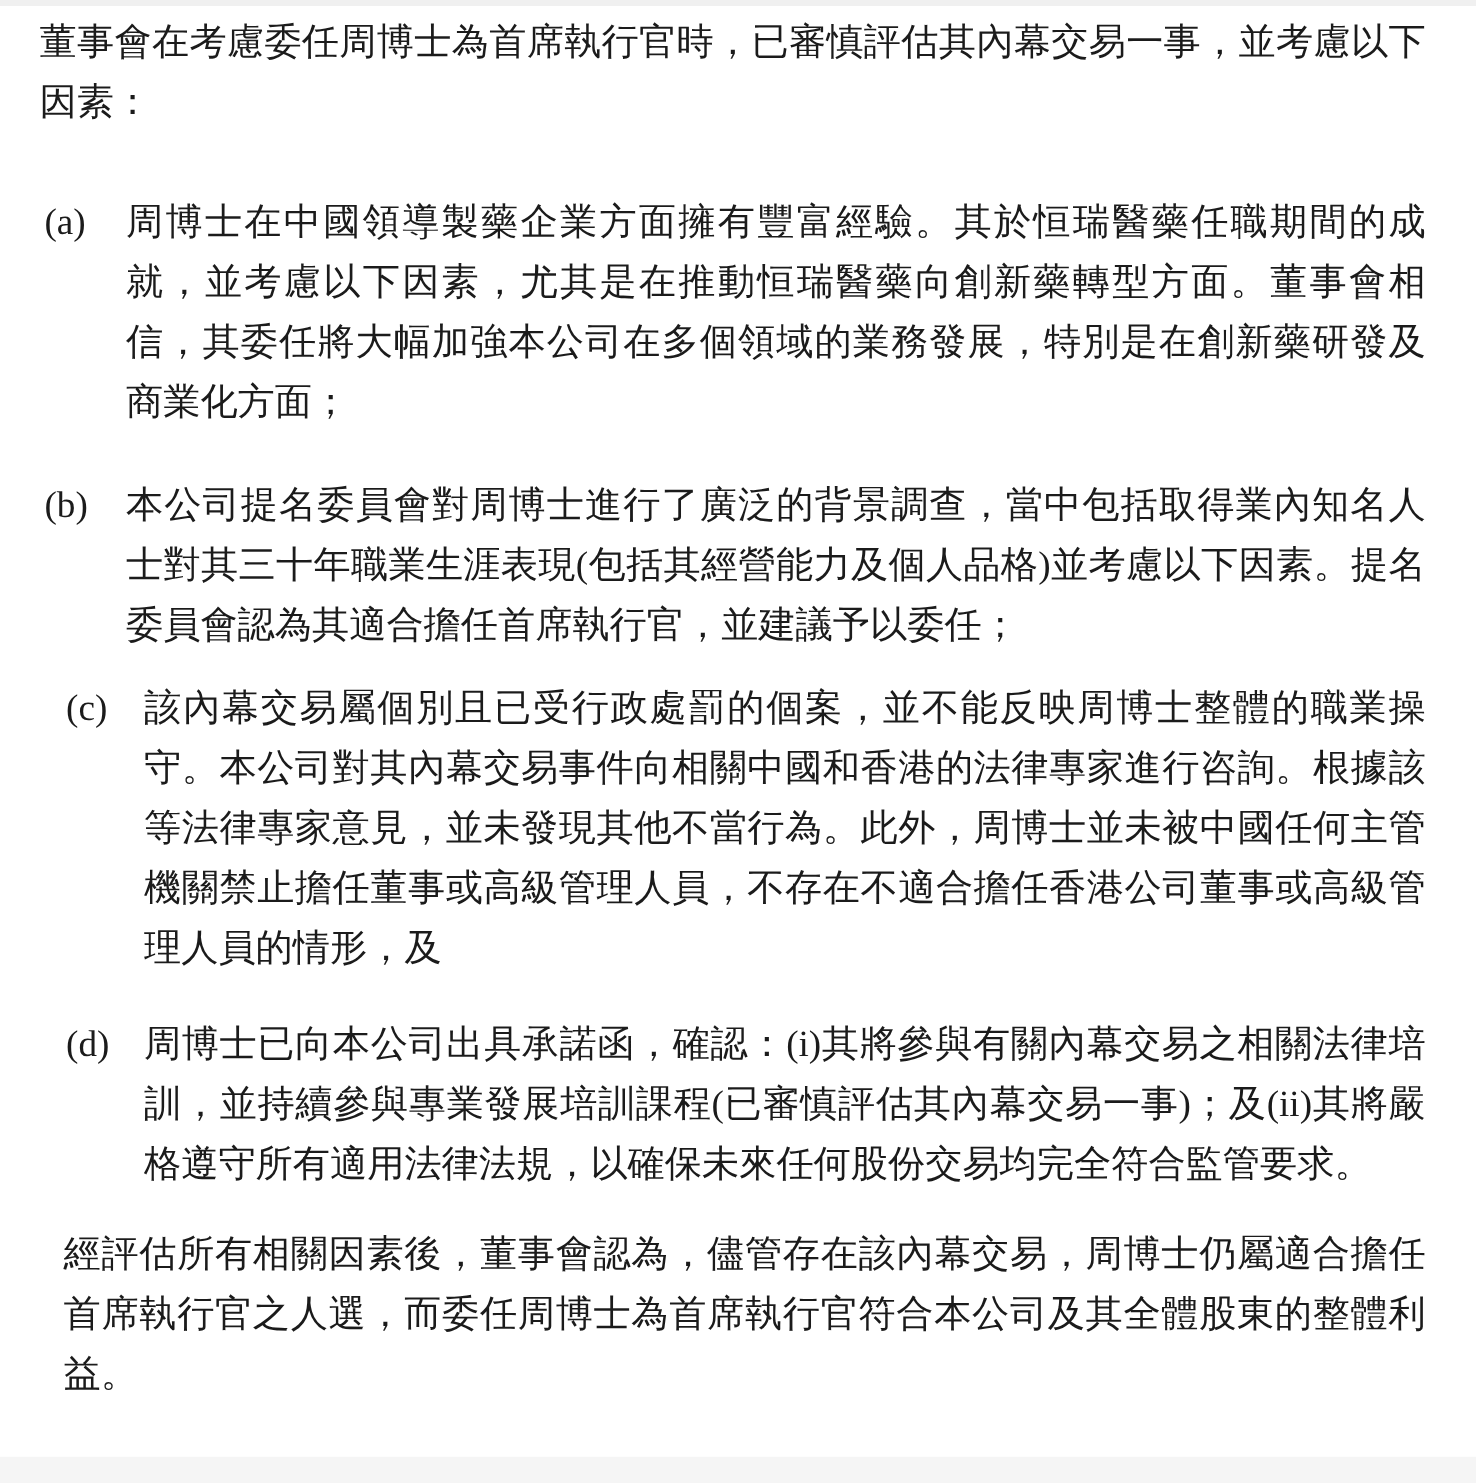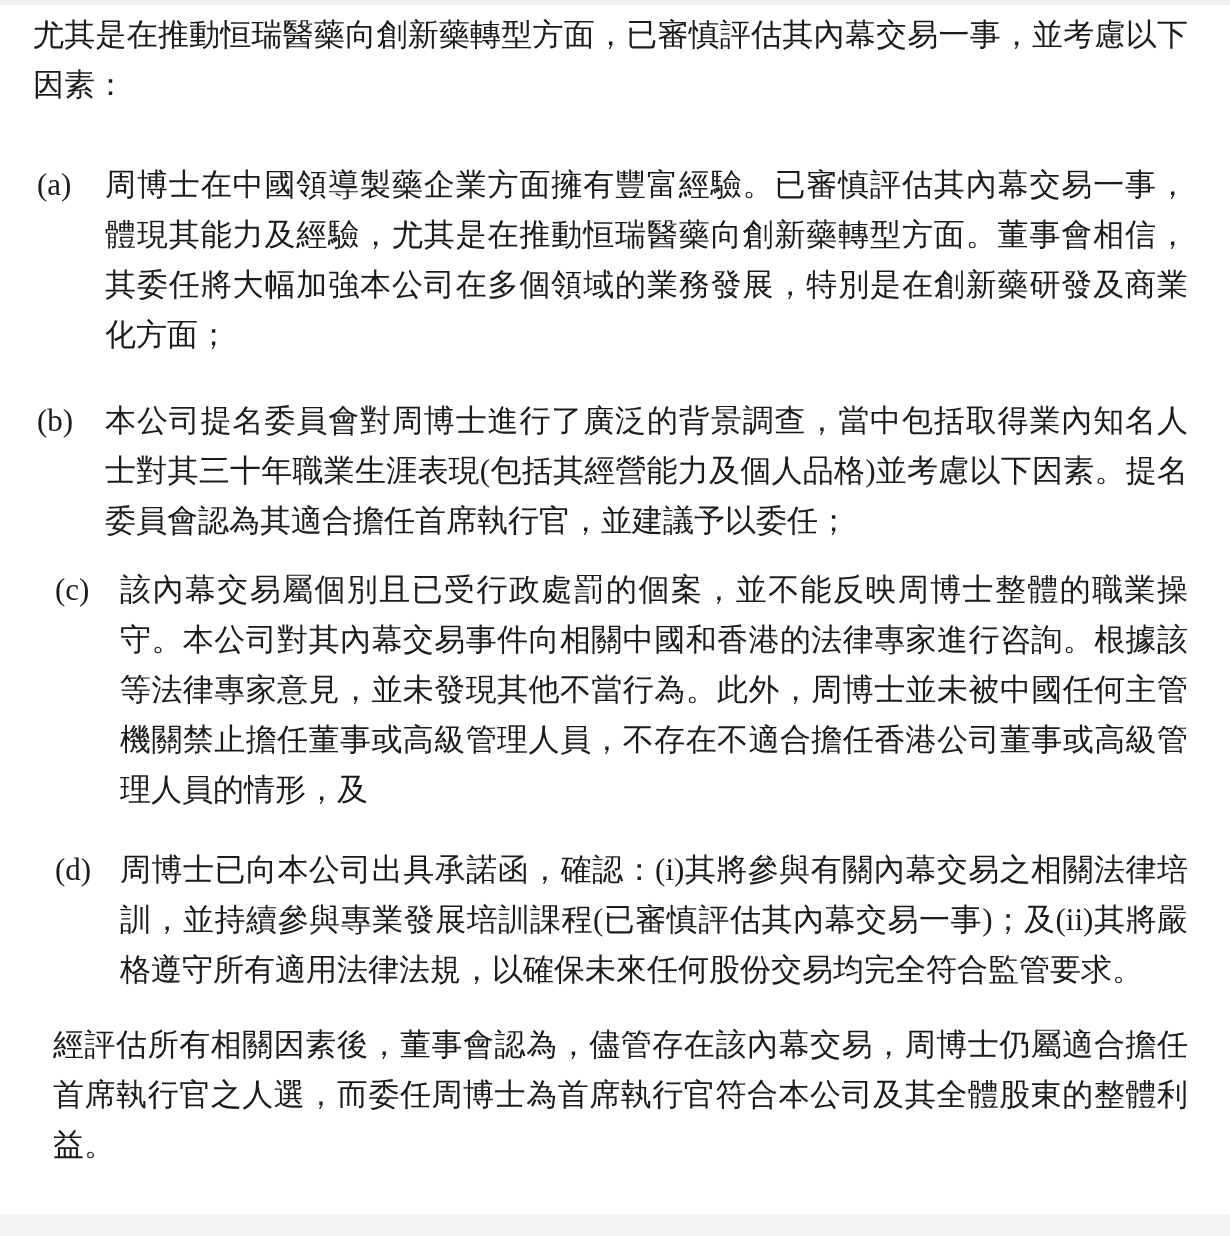--- a/index.html
+++ b/index.html
@@ -69,25 +69,25 @@
     margin-left: 20px;
   }
 </style>
 </head>
 <body>
 
 <div class="page">
 
   <div class="edge-strip top-edge"></div>
 
-  <p class="intro">尤其是在推動恒瑞醫藥向創新藥轉型方面，已審慎評估其內幕交易一事，並考慮以下因素：</p>
+  <p class="intro">董事會在考慮委任周博士為首席執行官時，已審慎評估其內幕交易一事，並考慮以下因素：</p>
 
   <div class="item item-a">
     <span class="label">(a)</span>
-    <span class="text">周博士在中國領導製藥企業方面擁有豐富經驗。已審慎評估其內幕交易一事，體現其能力及經驗，尤其是在推動恒瑞醫藥向創新藥轉型方面。董事會相信，其委任將大幅加強本公司在多個領域的業務發展，特別是在創新藥研發及商業化方面；</span>
+    <span class="text">周博士在中國領導製藥企業方面擁有豐富經驗。其於恒瑞醫藥任職期間的成就，並考慮以下因素，尤其是在推動恒瑞醫藥向創新藥轉型方面。董事會相信，其委任將大幅加強本公司在多個領域的業務發展，特別是在創新藥研發及商業化方面；</span>
   </div>
 
   <div class="item item-b">
     <span class="label">(b)</span>
     <span class="text">本公司提名委員會對周博士進行了廣泛的背景調查，當中包括取得業內知名人士對其三十年職業生涯表現(包括其經營能力及個人品格)並考慮以下因素。提名委員會認為其適合擔任首席執行官，並建議予以委任；</span>
   </div>
 
   <div class="item item-c">
     <span class="label">(c)</span>
     <span class="text">該內幕交易屬個別且已受行政處罰的個案，並不能反映周博士整體的職業操守。本公司對其內幕交易事件向相關中國和香港的法律專家進行咨詢。根據該等法律專家意見，並未發現其他不當行為。此外，周博士並未被中國任何主管機關禁止擔任董事或高級管理人員，不存在不適合擔任香港公司董事或高級管理人員的情形，及</span>

